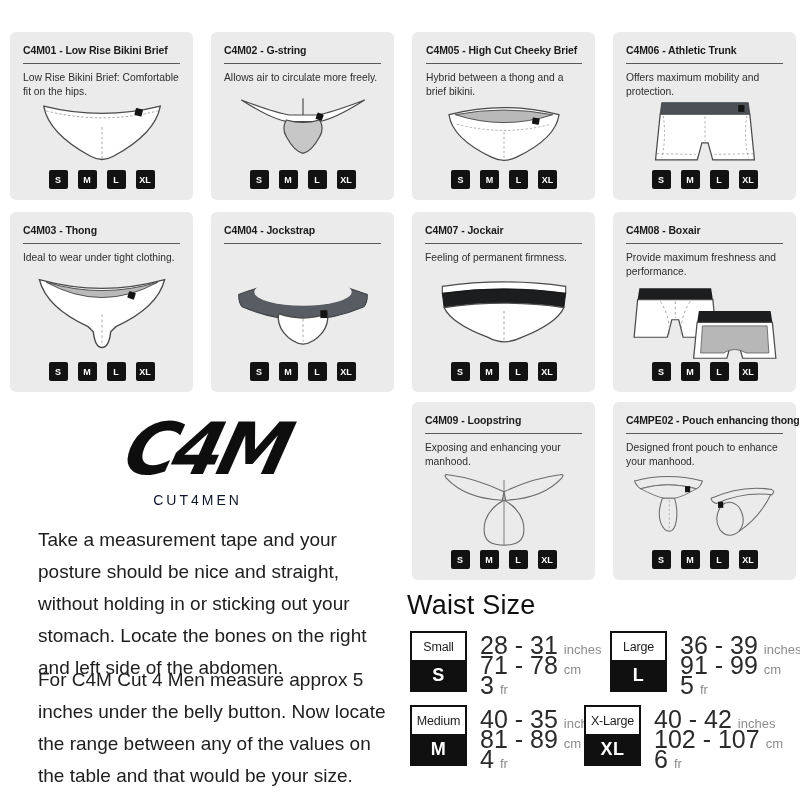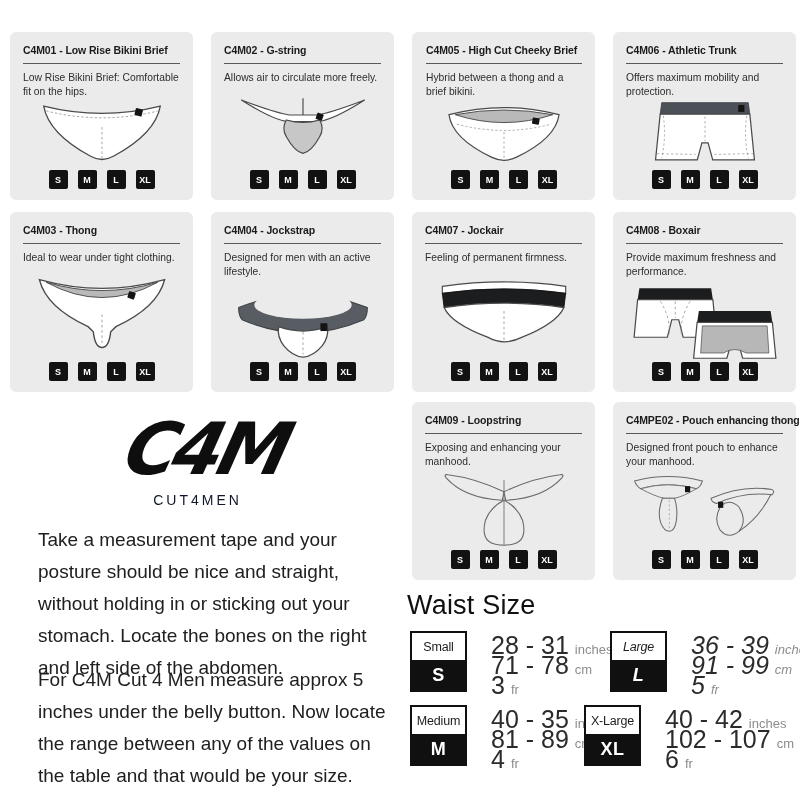--- a/index.html
+++ b/index.html
@@ -34,21 +34,21 @@
   .logo-block { position:absolute; left:30px; top:412px; width:335px; text-align:center; }
   .logo-tagline { font-size:14px; letter-spacing:3px; color:#0f172a; margin-top:0px; }
   .instructions-p {
     position:absolute; left:38px; width:354px;
     font-size:19px; line-height:32px; color:#202020;
   }
   .waist-title {
     position:absolute; left:407px; top:590px;
     font-size:27px; font-weight:500; color:#101010; letter-spacing:0.2px;
   }
-  .size-row { position:absolute; display:flex; align-items:flex-start; gap:24px; }
+  .size-row { position:absolute; display:flex; align-items:flex-start; gap:13px; }
   .size-box { width:57px; border:2px solid #101010; box-sizing:border-box; background:#ffffff; }
   .size-name {
     height:27px; background:#ffffff; display:flex; align-items:center; justify-content:center;
     font-size:12.5px; color:#1c1c1c; letter-spacing:-0.2px;
   }
   .size-letter {
     height:30px; background:#101010; color:#ffffff;
     display:flex; align-items:center; justify-content:center;
     font-size:18px; font-weight:bold; letter-spacing:0.5px;
   }
@@ -160,21 +160,20 @@
     <span class="badge">S</span>
     <span class="badge">M</span>
     <span class="badge">L</span>
     <span class="badge">XL</span>
   </div>
 </div>
 
 <div class="card" style="left:211px; top:212px; height:180px;">
   <div class="card-title">C4M04 - Jockstrap</div>
   <div class="card-divider"></div>
-  <div class="card-desc">Designed for men with an active lifestyle.</div>
   <div class="card-illo">
     <svg width="146" height="80" viewBox="0 0 160 92">
       <path d="M6,34 Q80,4 154,34 Q154,44 150,48 Q80,78 10,48 Q6,44 6,34 Z" fill="#585d63" stroke="#3c4045" stroke-width="1.2"></path>
       <ellipse cx="80" cy="31" rx="56" ry="16" fill="#ebebeb"></ellipse>
       <path d="M52,56 Q50,68 58,78 Q68,90 80,91 Q92,90 102,78 Q110,68 108,56 Q80,66 52,56 Z" fill="#ffffff" stroke="#4a4a4a" stroke-width="1.5"></path>
       <line x1="80" y1="62" x2="80" y2="88" stroke="#9a9a9a" stroke-dasharray="3 3" stroke-width="1"></line>
       <rect x="100" y="52" width="8" height="9" fill="#141414"></rect>
     </svg>
   </div>
   <div class="card-sizes">
@@ -302,21 +301,21 @@
       <span class="val-num">71 - 78</span>
       <span class="val-unit">cm</span>
     </div>
     <div class="val-line">
       <span class="val-num">3</span>
       <span class="val-unit">fr</span>
     </div>
   </div>
 </div>
 
-<div class="size-row" style="left:610px; top:631px;font-style:italic;">
+<div class="size-row" style="left:610px; top:631px;">
   <div class="size-box">
     <div class="size-name">Large</div>
     <div class="size-letter">L</div>
   </div>
   <div class="size-vals">
     <div class="val-line">
       <span class="val-num">36 - 39</span>
       <span class="val-unit">inches</span>
     </div>
     <div class="val-line">

